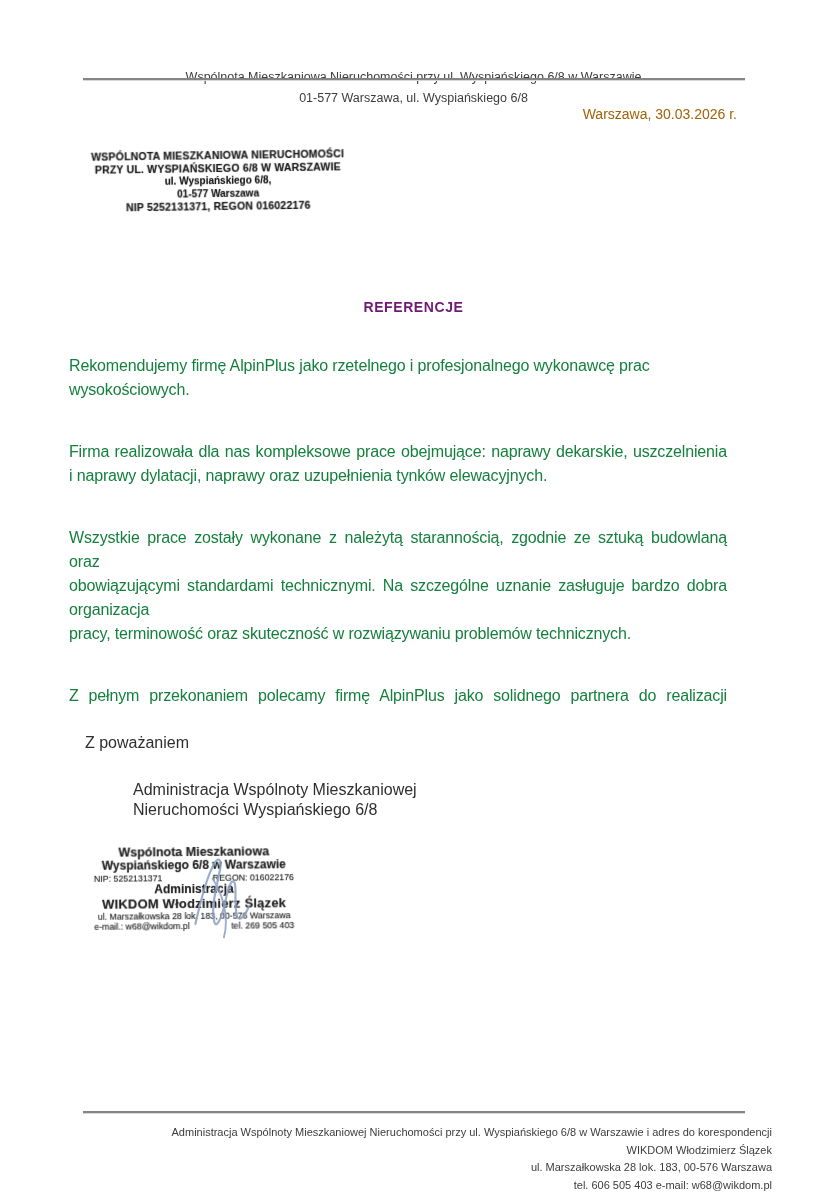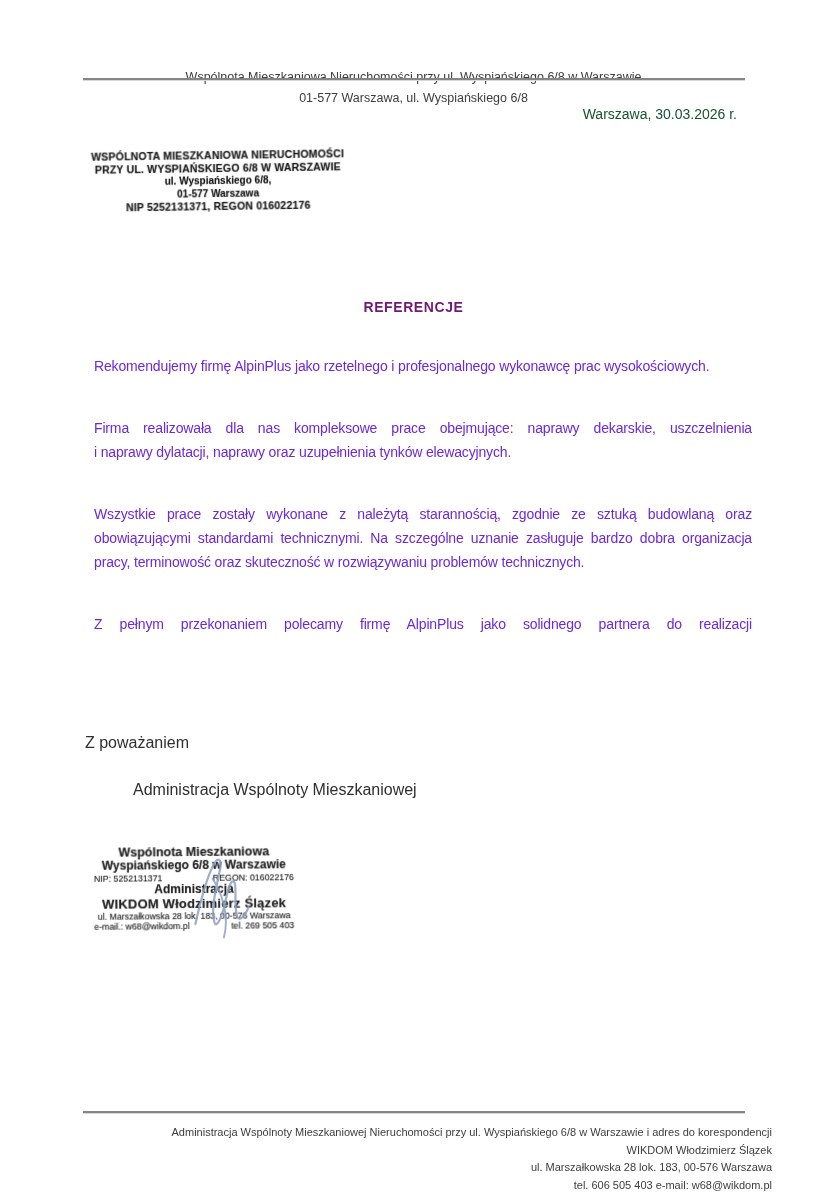--- a/index.html
+++ b/index.html
@@ -7,35 +7,35 @@
     width:827px;height:1200px;background:#ffffff;position:relative;
     font-family:"Liberation Sans", sans-serif;color:#383838;overflow:hidden;
   }
   .header{
     position:absolute;top:33px;left:0;right:0;text-align:center;
     font-size:12.5px;line-height:21px;color:#3c3c3c;margin-top:34px;
   }
   .rule{position:absolute;left:83px;width:662px;height:2px;background:#858585;border-bottom:1px solid #d8d8d8;}
   .rule-top{top:78px;}
   .rule-bottom{top:1111px;}
-  .date{position:absolute;top:106px;right:90px;font-size:14px;color:#14532d;}
+  .date{position:absolute;top:106px;right:90px;font-size:14px;color:#a16207;}
   
   .stamp-top{
     position:absolute;left:84px;top:149px;width:268px;text-align:center;
     color:#1c1c1c;transform:rotate(-0.8deg);filter:blur(0.35px);
     text-shadow:0 0 1px rgba(0,0,0,.4);
   }
   .stamp-top .s1{font-size:10.5px;font-weight:bold;line-height:13px;white-space:nowrap;letter-spacing:.2px;}
   .stamp-top .s2{font-size:10px;font-weight:bold;line-height:12.5px;white-space:nowrap;}
   .stamp-top .s3{font-size:10.5px;font-weight:bold;line-height:13px;white-space:nowrap;letter-spacing:.2px;}
   .title{
     position:absolute;top:299px;left:0;right:0;text-align:center;
     font-weight:bold;font-size:14px;letter-spacing:.6px;color:#701a75;
   }
-  .body-text{position:absolute;left:94px;top:354px;width:658px;font-size:14px;letter-spacing:-0.15px;color:#6d28d9;}
+  .body-text{position:absolute;left:69px;top:354px;width:658px;font-size:16px;letter-spacing:-0.15px;color:#15803d;}
   .para{margin:0 0 38px 0;padding:0;}
   .line{display:block;line-height:24px;}
   .fill{text-align:justify;text-align-last:justify;}
   .last{text-align:left;}
   .closing-salutation{position:absolute;left:85px;top:734px;font-size:16px;color:#2f2f2f;}
   .closing-signoff{position:absolute;left:85px;top:780px;font-size:16px;line-height:20px;color:#2f2f2f;margin-left:48px;}
   
   .stamp-bottom{
     position:absolute;left:88px;top:845px;width:212px;text-align:center;
     color:#232323;transform:rotate(-0.5deg);filter:blur(0.3px);
@@ -87,20 +87,21 @@
     <span class="line last">pracy, terminowość oraz skuteczność w rozwiązywaniu problemów technicznych.</span>
   </p>
   <p class="para">
     <span class="line fill">Z pełnym przekonaniem polecamy firmę AlpinPlus jako solidnego partnera do realizacji</span>
   </p>
 </div>
 
 <div class="closing-salutation">Z poważaniem</div>
 <div class="closing-signoff">
   <div>Administracja Wspólnoty Mieszkaniowej</div>
+  <div>Nieruchomości Wyspiańskiego 6/8</div>
 </div>
 
 <div class="stamp-bottom">
   <div class="b-big">Wspólnota Mieszkaniowa</div>
   <div class="b-med">Wyspiańskiego 6/8 w Warszawie</div>
   <div class="b-sm">
     <span>NIP: 5252131371</span>
     <span>REGON: 016022176</span>
   </div>
   <div class="b-med">Administracja</div>

